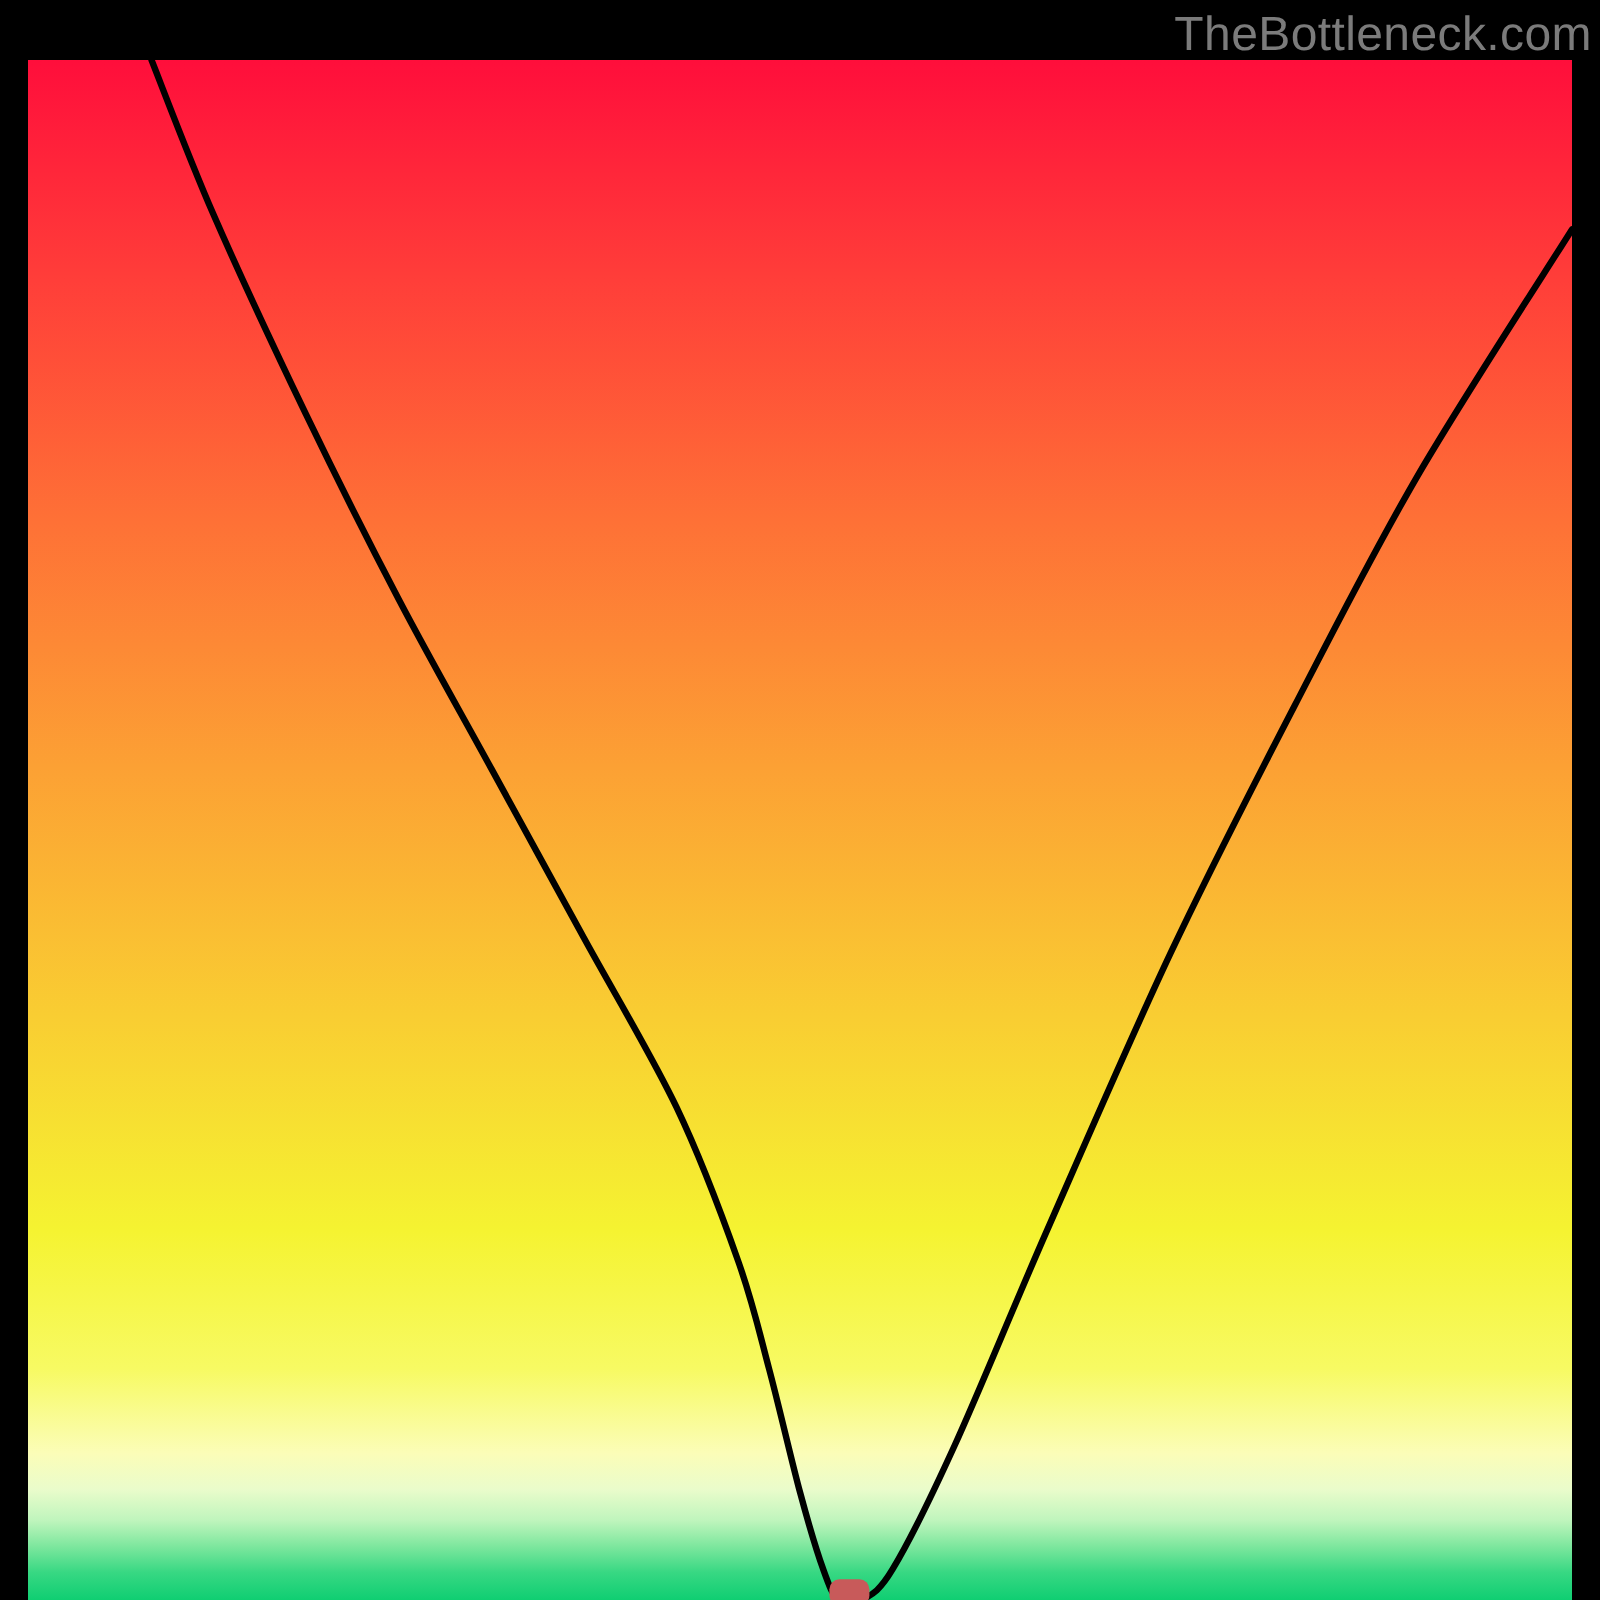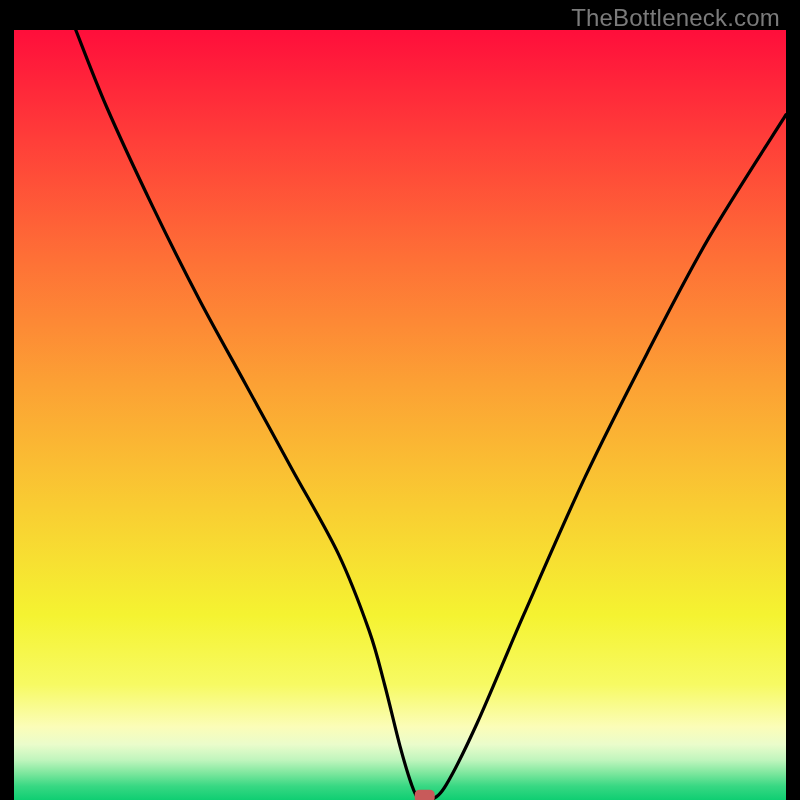--- a/index.html
+++ b/index.html
@@ -15,21 +15,21 @@
     position: absolute;
     left: 14px;
     top: 30px;
     width: 772px;
     height: 770px;
     background: #000000;
   }
   .watermark {
     position: absolute;
     top: 4px;
-    right: 20px;
+    right: 4px;
     color: #7b7b7b;
     font-size: 24px;
     font-weight: 500;
     letter-spacing: 0.2px;
   }
   svg {
     display: block;
   }
 </style>
 </head>

